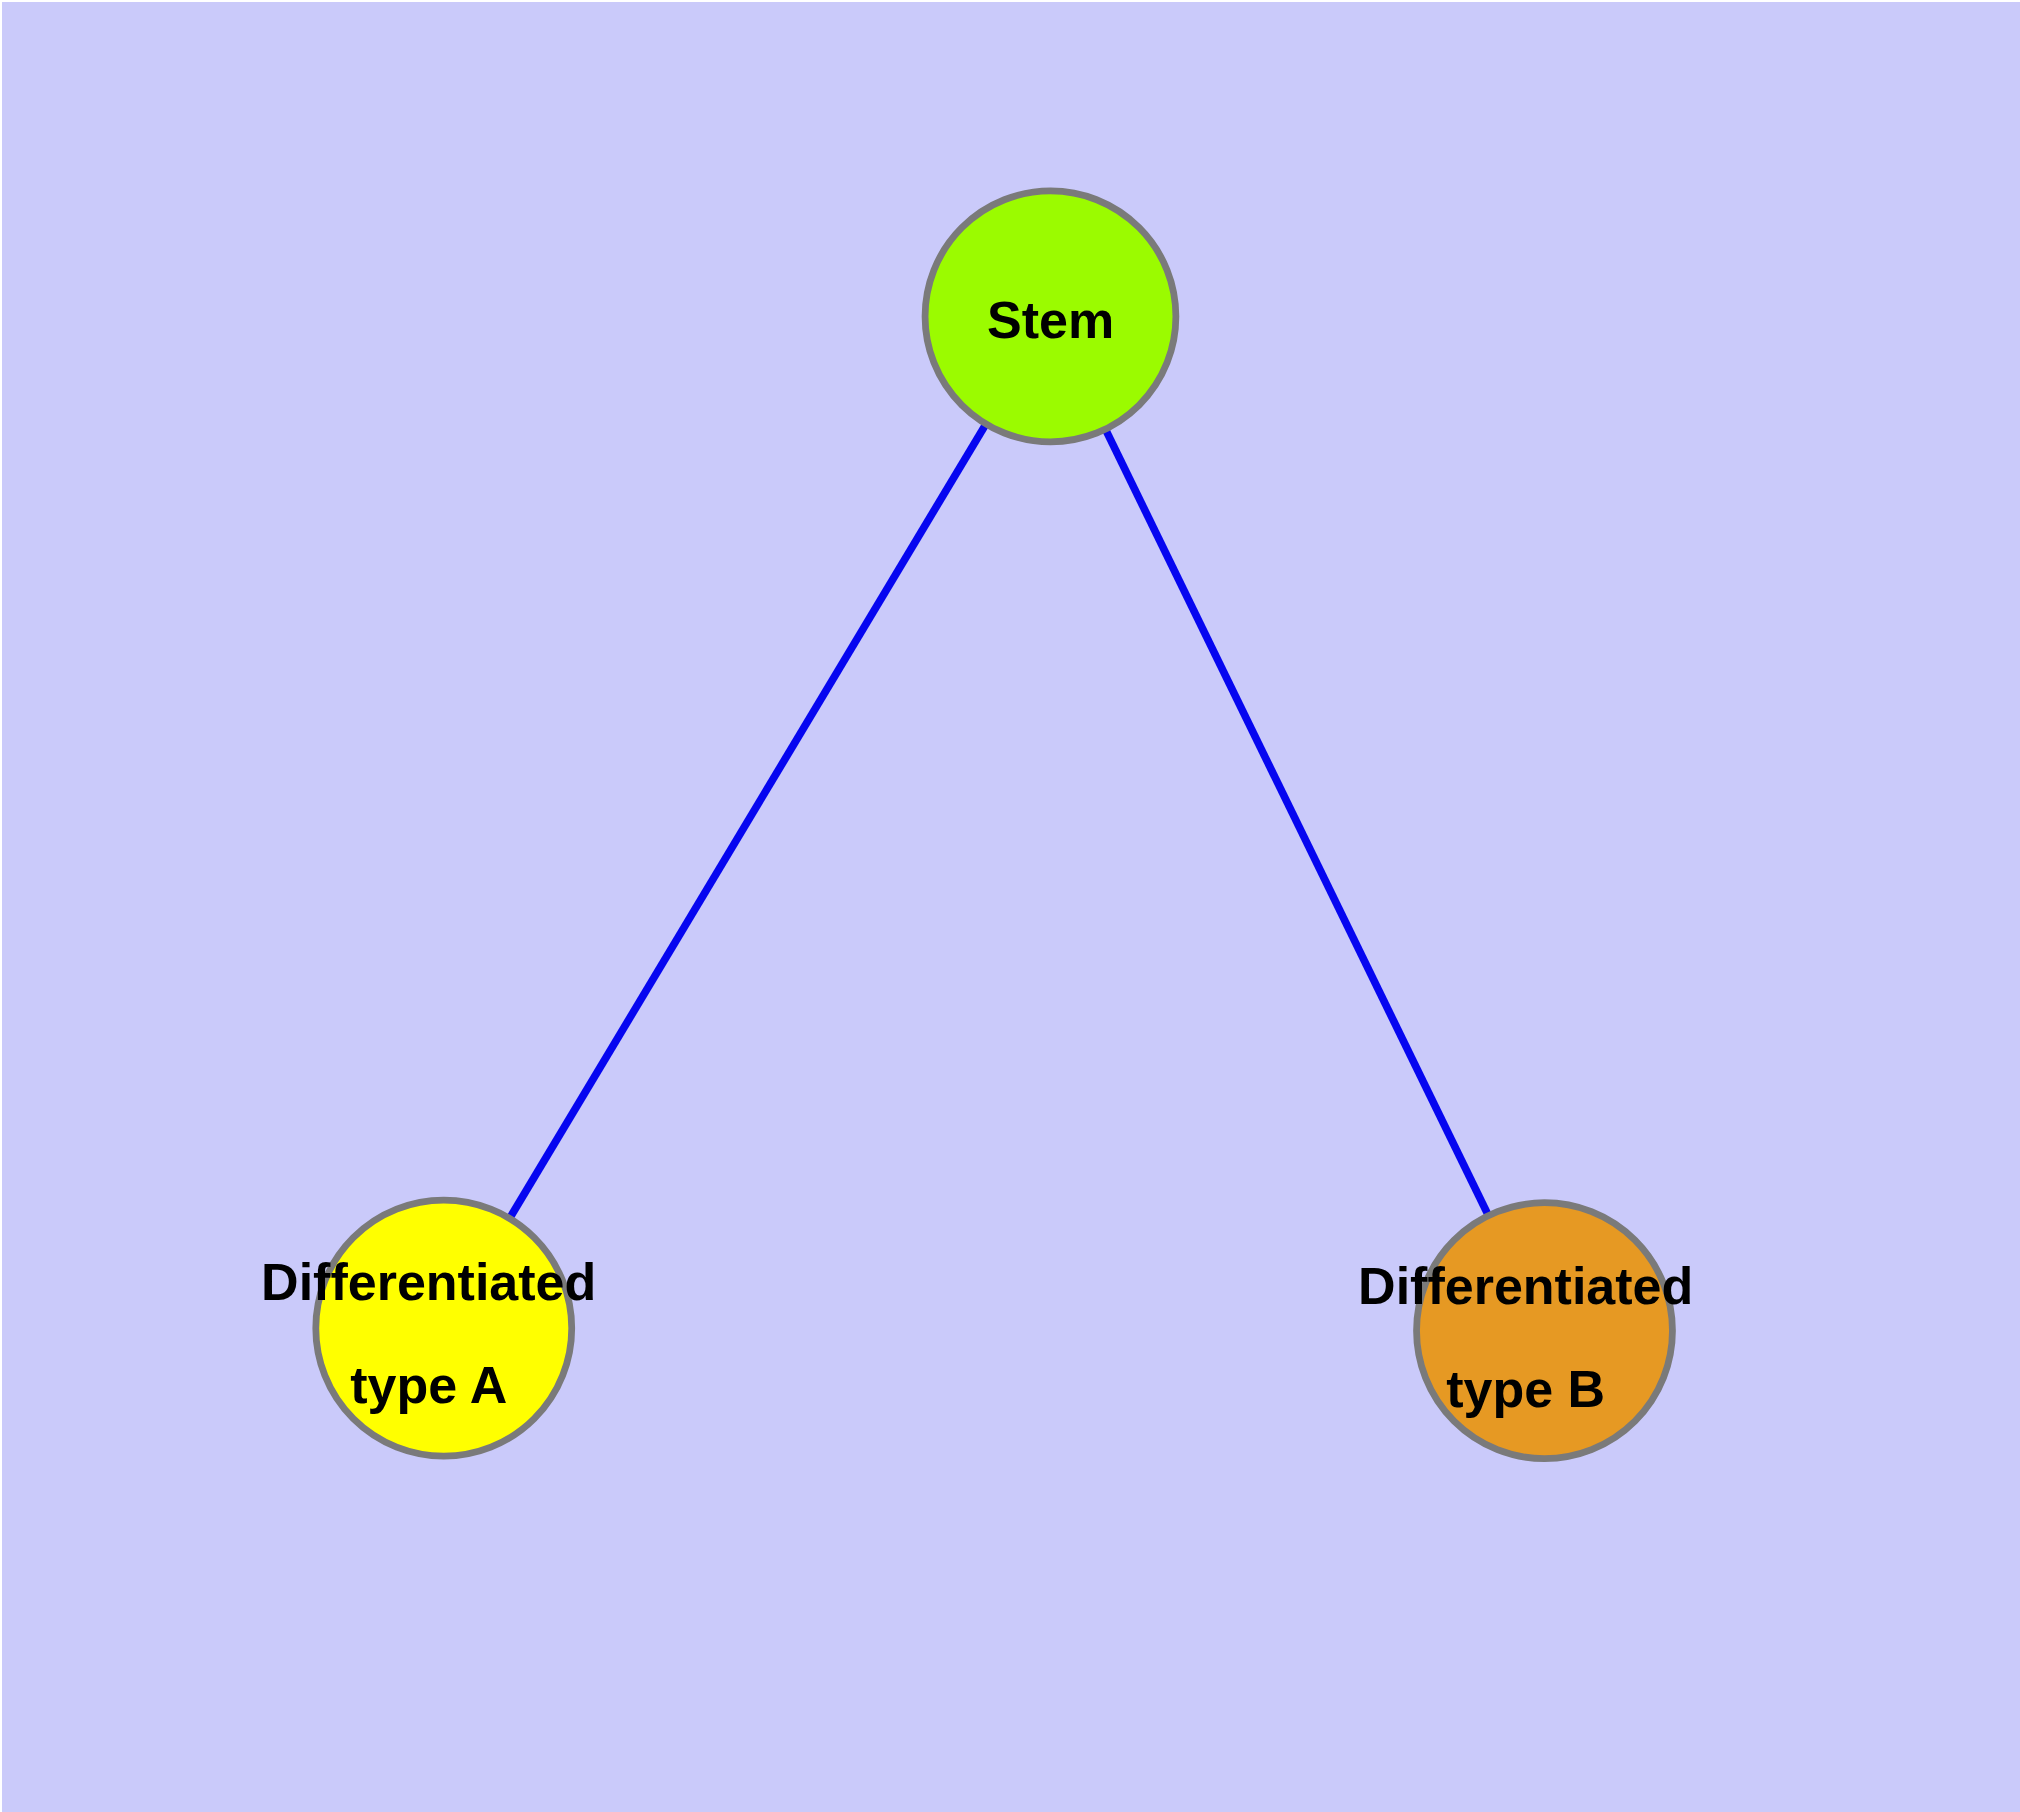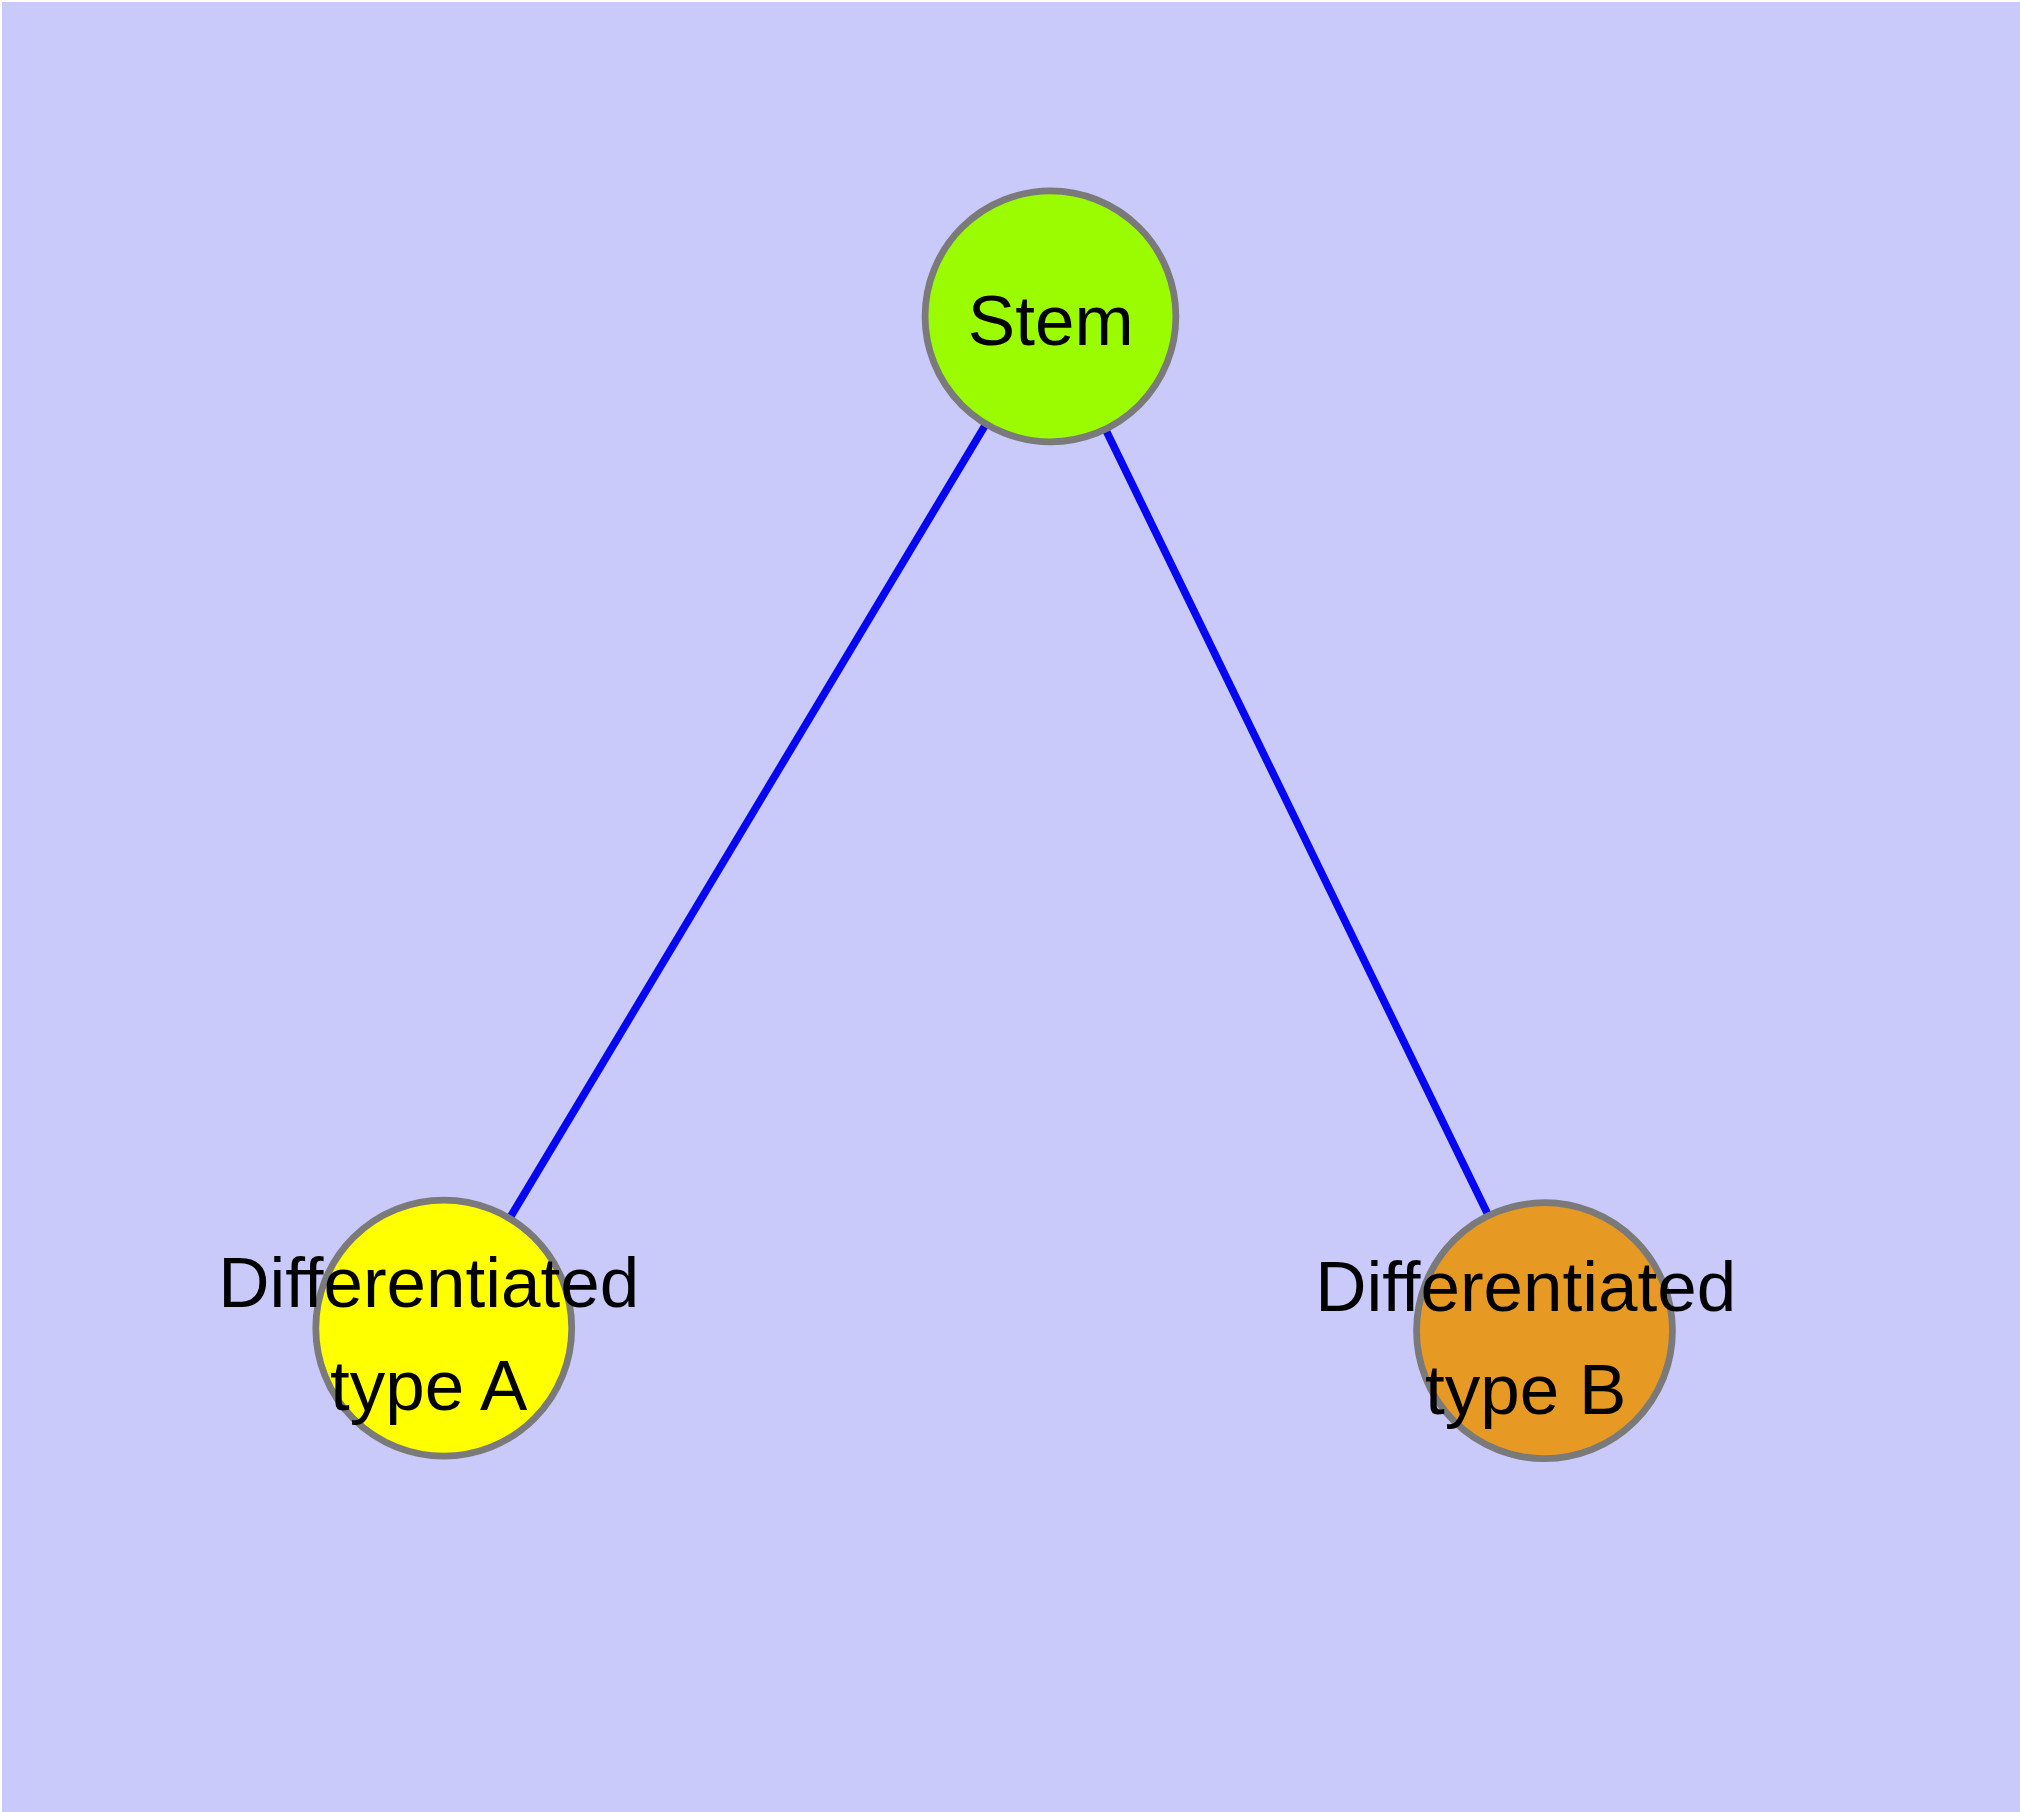--- a/index.html
+++ b/index.html
@@ -20,22 +20,22 @@
   }
   .graph-svg {
     position: absolute;
     top: 0;
     left: 0;
   }
   .node-label {
     position: absolute;
     transform: translate(-50%, -50%);
     font-family: "Liberation Sans", sans-serif;
-    font-weight: 400;
-    font-size: 71px;
+    font-weight: 700;
+    font-size: 52px;
     line-height: 103px;
     color: #000000;
     text-align: center;
     white-space: pre-line;
     pointer-events: none;
   }
   .label-stem   { left: 1049px; top: 318px;  }
   .label-type-a { left: 427px;  top: 1332px; }
   .label-type-b { left: 1524px; top: 1336px; }
 </style>

